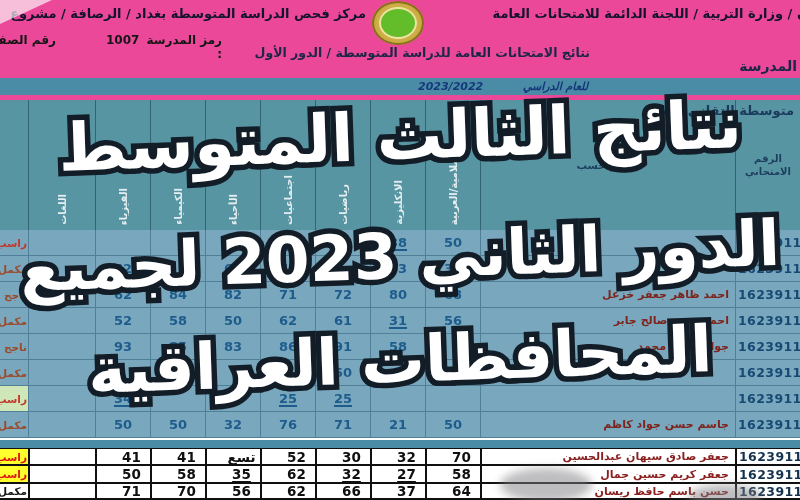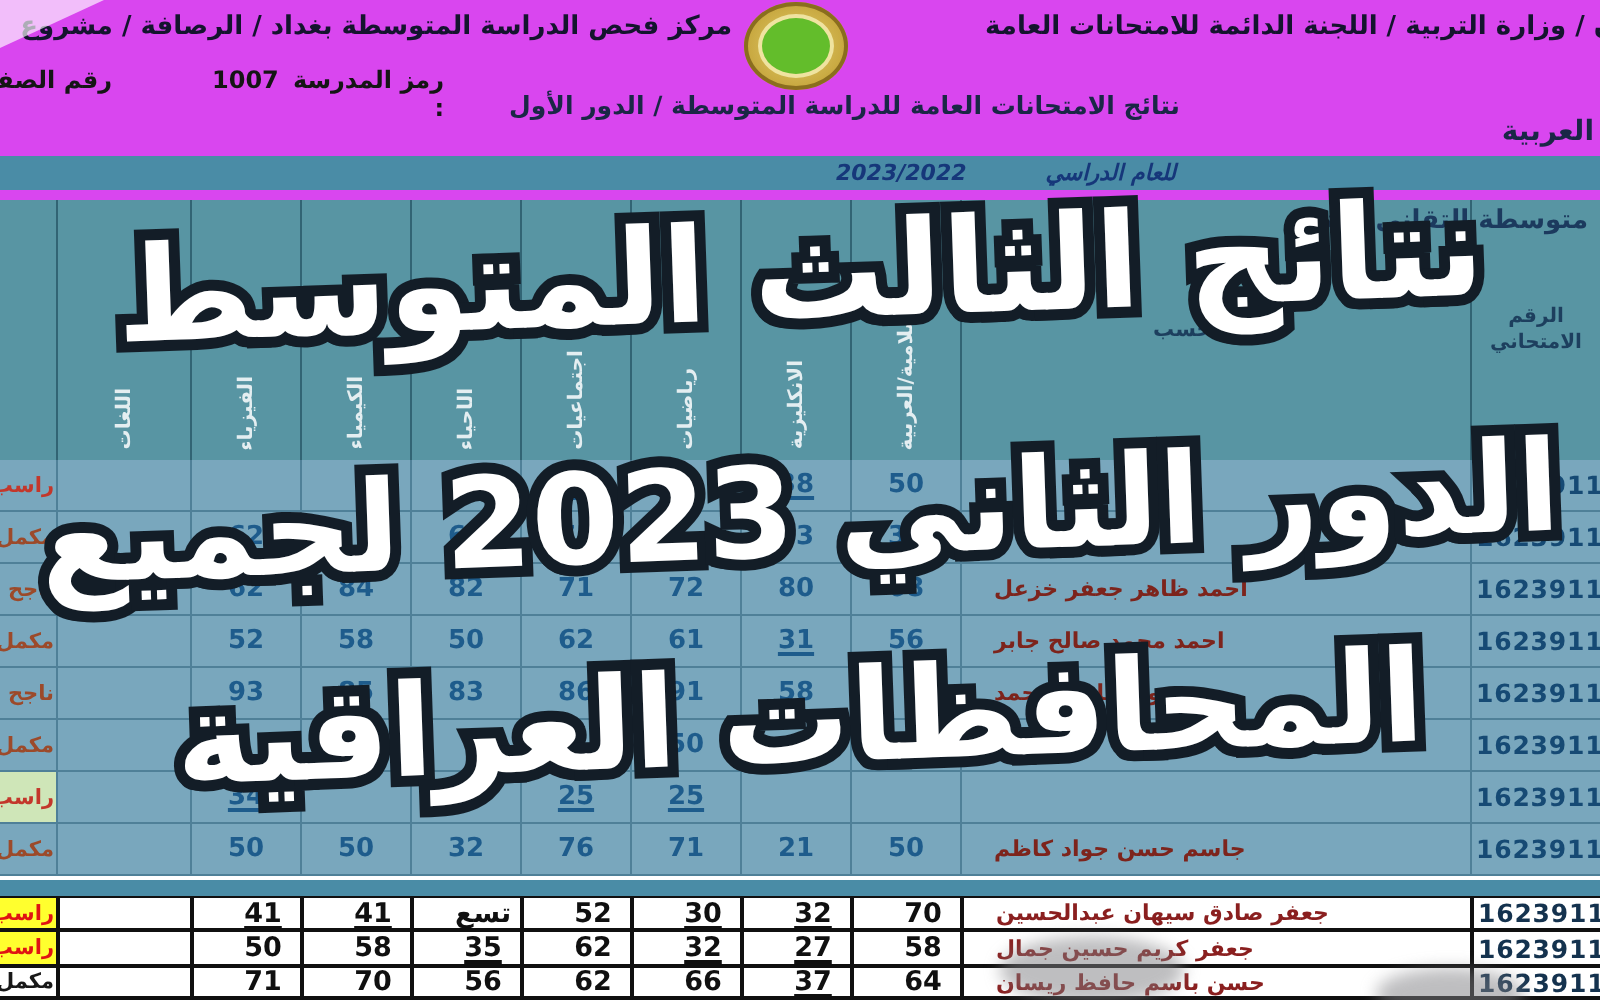--- a/index.html
+++ b/index.html
@@ -1,16 +1,16 @@
 <!DOCTYPE html>
 <html lang="ar"><head>
 <meta charset="utf-8">
 <style>
   html,body{margin:0;padding:0;background:#e8e8e8;}
-  #screen{position:relative;width:800px;height:500px;background:#d946ef;overflow:hidden;
+  #screen{position:relative;width:800px;height:500px;background:#ec4899;overflow:hidden;
           font-family:"DejaVu Sans",sans-serif;}
 
   
   .tl-line{position:absolute;top:6px;left:30px;width:336px;direction:rtl;text-align:right;
            white-space:nowrap;font-size:13px;font-weight:bold;color:#14142e;}
   .tr-line{position:absolute;top:6px;right:-8px;width:316px;direction:rtl;text-align:right;
            white-space:nowrap;font-size:13px;font-weight:bold;color:#14142e;}
   .code-wrap{position:absolute;top:33px;left:106px;width:116px;direction:rtl;display:flex;
              justify-content:space-between;font-size:12px;font-weight:bold;color:#151515;}
   .page-label{position:absolute;top:33px;left:0;width:56px;overflow:hidden;direction:rtl;
@@ -51,21 +51,21 @@
   .ehdr{flex-direction:column;line-height:1.35;color:#1d3f5e;font-size:10px;font-weight:bold;}
   .schoolname{position:absolute;top:3px;right:6px;direction:rtl;font-size:13px;
               font-weight:bold;color:#1c3a5e;}
 
   .brow{height:26px;background:#79a7bd;border-bottom:1px solid #4f8098;}
   .brow .c{border-left:1px solid #4f8098;height:100%;}
   .brow .c:first-child{border-left:none;}
   .gv{font-size:13px;font-weight:bold;color:#1e5c8c;}
   .gv.word{font-size:11px;}
   .fail{text-decoration:underline;text-underline-offset:2px;text-decoration-thickness:1.5px;}
-  .namec{justify-content:flex-end;padding:0 6px 0 16px;direction:rtl;}
+  .namec{justify-content:flex-start;padding:0 6px 0 16px;direction:rtl;}
   .namec span{font-size:11px;font-weight:bold;color:#7d241c;white-space:nowrap;}
   .examc{justify-content:flex-start;padding-left:2px;}
   .exv{font-size:12.5px;font-weight:bold;color:#164a74;letter-spacing:.4px;white-space:nowrap;}
 
   .wrow{background:#fff;border-bottom:2px solid #101010;}
   .wrow .c{border-left:2px solid #101010;height:100%;}
   .wrow .c:first-child{border-left:none;}
   .wrow.first{border-top:1px solid #101010;}
   .wrow .gv{color:#101010;font-size:13.5px;margin-left:16px;}
   .wrow .namec span{color:#8a1f1f;}
@@ -111,21 +111,21 @@
     </div>
   </div>
 
   <div class="code-wrap">
     <span>رمز المدرسة :</span>
     <span>1007</span>
   </div>
   <div class="page-label">رقم الصفحة</div>
 
   <div class="subtitle">نتائج الامتحانات العامة للدراسة المتوسطة / الدور الأول</div>
-  <div class="gov">العربية</div>
+  <div class="gov">المدرسة</div>
   <div class="fold"></div>
 
   <div class="band"></div>
   <div class="year">
     <span>للعام الدراسي</span>
     <span>2023/2022</span>
   </div>
 
   <div class="table" id="tbl">
       <div class="row hrow">

